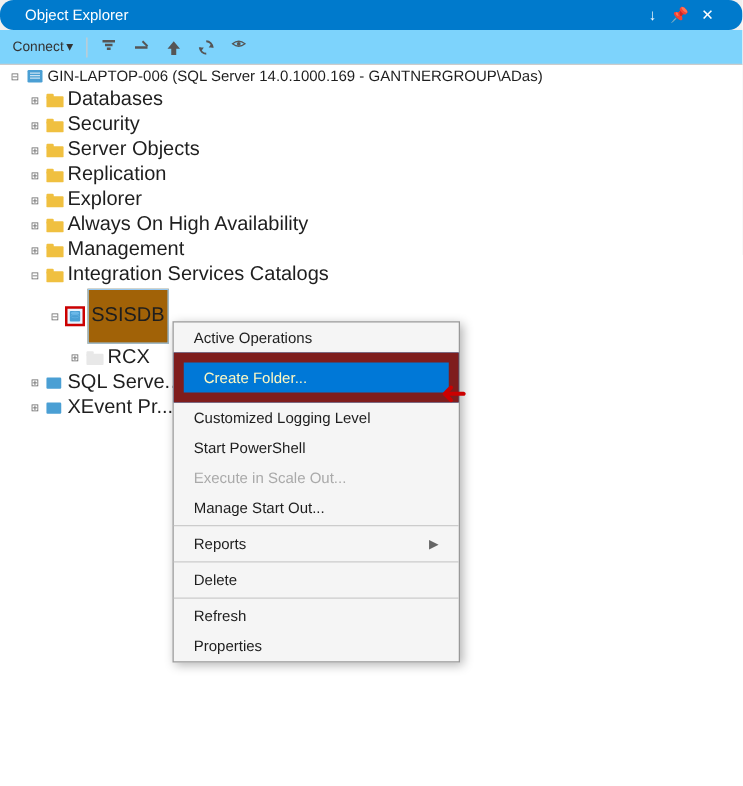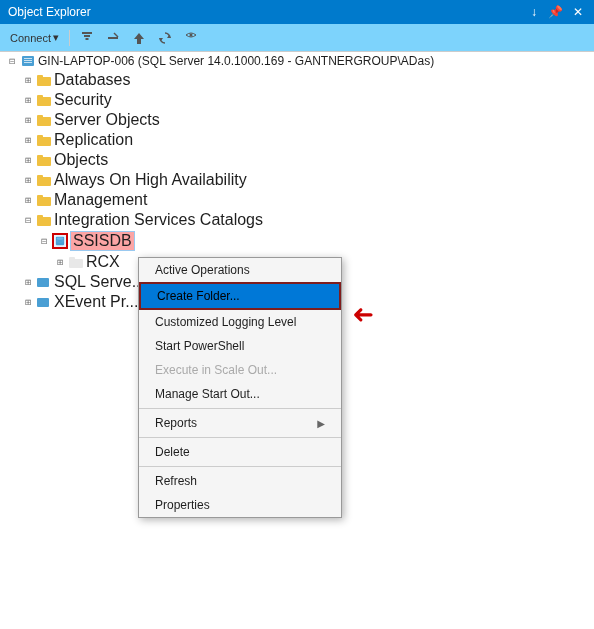--- a/index.html
+++ b/index.html
@@ -9,25 +9,26 @@
       font-family: 'Segoe UI', Tahoma, Geneva, Verdana, sans-serif;
       font-size: 12px;
       background: #f0f0f0;
       overflow: hidden;
     }
 
     
     .title-bar {
       background: #007acc;
       color: white;
-      padding: 4px 8px;
+      padding: 4px 20px;
       display: flex;
       align-items: center;
       justify-content: space-between;
       height: 24px;
+      border-radius: 11px;
     }
     .title-bar-left {
       display: flex;
       align-items: center;
       gap: 4px;
     }
     .title-bar-controls {
       display: flex;
       align-items: center;
       gap: 6px;
@@ -125,21 +126,21 @@
     .ssisdb-highlight {
       border: 2px solid #cc0000;
       background: #e8f4ff;
     }
 
     
     .context-menu {
       position: absolute;
       left: 138px;
       top: 205px;
-      width: 204px;
+      width: 230px;
       background: #f5f5f5;
       border: 1px solid #999;
       box-shadow: 2px 2px 8px rgba(0,0,0,0.3);
       z-index: 100;
     }
     .context-menu-item {
       padding: 5px 16px;
       font-size: 12px;
       color: #1e1e1e;
       cursor: pointer;
@@ -297,21 +298,21 @@
   </div>
 
   <div class="tree-node indent-2">
     <span class="expand-icon">⊞</span>
     <span class="node-icon">
       <svg width="14" height="12" viewBox="0 0 14 12">
         <rect x="0" y="3" width="14" height="9" rx="1" fill="#f0c040"></rect>
         <rect x="0" y="1" width="6" height="4" rx="1" fill="#f0c040"></rect>
       </svg>
     </span>
-    <span class="node-label">Objects</span>
+    <span class="node-label">Explorer</span>
   </div>
 
   <div class="tree-node indent-2">
     <span class="expand-icon">⊞</span>
     <span class="node-icon">
       <svg width="14" height="12" viewBox="0 0 14 12">
         <rect x="0" y="3" width="14" height="9" rx="1" fill="#f0c040"></rect>
         <rect x="0" y="1" width="6" height="4" rx="1" fill="#f0c040"></rect>
       </svg>
     </span>
@@ -342,21 +343,21 @@
 
   <div class="tree-node indent-3" style="position:relative;">
     <span class="expand-icon">⊟</span>
     <span class="node-icon ssisdb-highlight" style="border:2px solid #cc0000; padding:1px;">
       <svg width="12" height="12" viewBox="0 0 12 12">
         <rect x="1" y="1" width="10" height="10" rx="1" fill="#4a9fd4"></rect>
         <ellipse cx="6" cy="3" rx="4" ry="1.5" fill="#6bb8e8"></ellipse>
         <ellipse cx="6" cy="6" rx="4" ry="1.5" fill="none" stroke="#6bb8e8" stroke-width="0.5"></ellipse>
       </svg>
     </span>
-    <span class="node-label" style="background:#fca5a5; border: 1px solid #99c9f0; padding: 0 2px;">SSISDB</span>
+    <span class="node-label" style="background:#a16207; border: 1px solid #99c9f0; padding: 12px 2px;">SSISDB</span>
   </div>
 
   <div class="tree-node indent-4">
     <span class="expand-icon">⊞</span>
     <span class="node-icon">
       <svg width="14" height="12" viewBox="0 0 14 12">
         <rect x="0" y="3" width="14" height="9" rx="1" fill="#e8e8e8"></rect>
         <rect x="0" y="1" width="6" height="4" rx="1" fill="#e8e8e8"></rect>
       </svg>
     </span>
@@ -382,21 +383,21 @@
     </span>
     <span class="node-label">XEvent Pr...</span>
   </div>
 
   <div class="context-menu">
 
     <div class="context-menu-item">
       <span>Active Operations</span>
     </div>
 
-    <div class="context-menu-item highlighted" style="border:2px solid #7f1d1d; background:#0078d7; color:#000000;">
+    <div class="context-menu-item highlighted" style="border:8px solid #7f1d1d; background:#0078d7; color:#fef9c3;">
       <span>Create Folder...</span>
     </div>
 
     <div class="context-menu-item">
       <span>Customized Logging Level</span>
     </div>
 
     <div class="context-menu-item">
       <span>Start PowerShell</span>
     </div>

